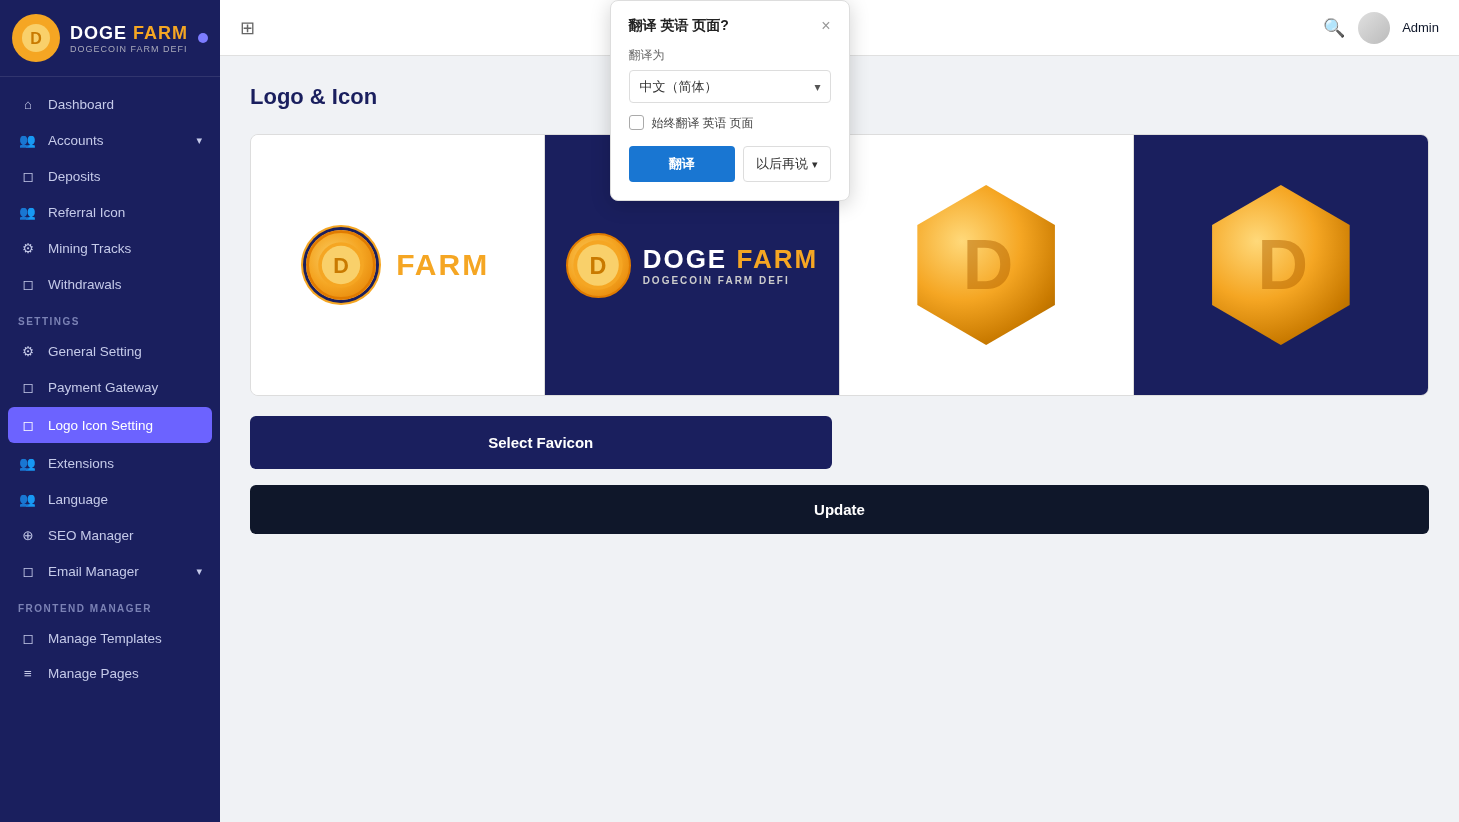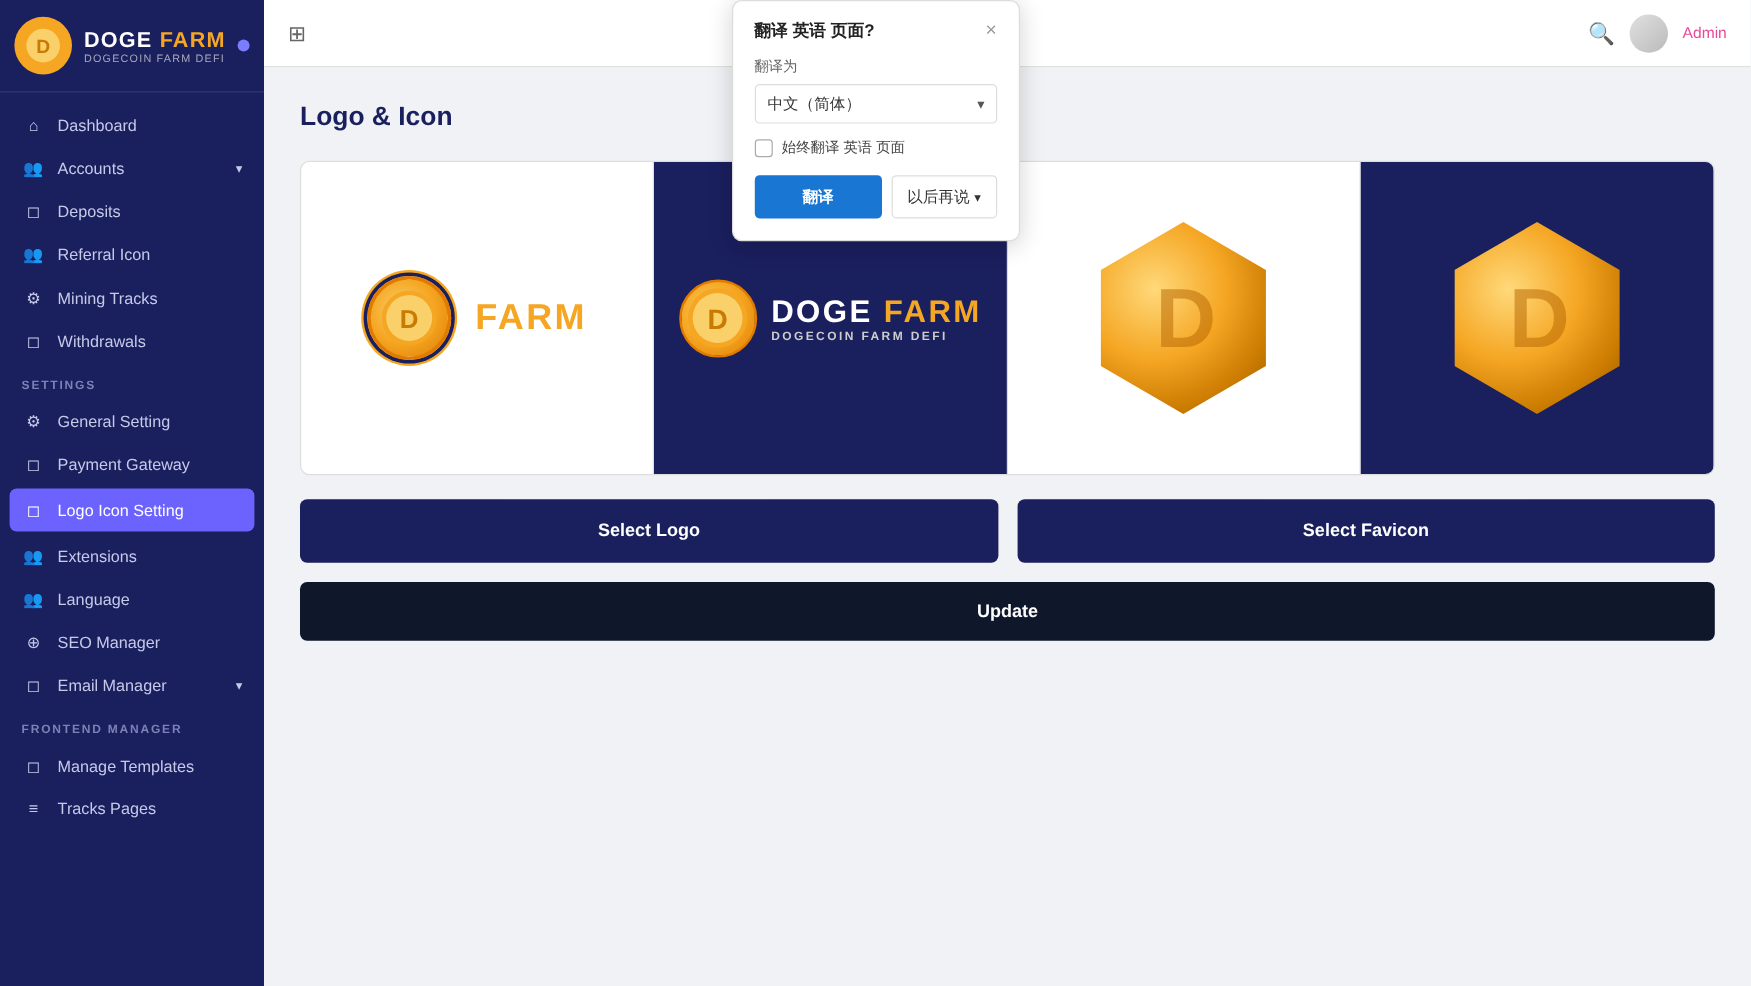--- a/index.html
+++ b/index.html
@@ -78,21 +78,21 @@
       justify-content: space-between;
     }
     .topbar-left { display: flex; align-items: center; gap: 12px; }
     .topbar-expand-icon { color: #666; cursor: pointer; font-size: 18px; }
     .topbar-right { display: flex; align-items: center; gap: 12px; }
     .topbar-search-icon { color: #666; font-size: 18px; cursor: pointer; }
     .topbar-avatar {
       width: 32px; height: 32px; border-radius: 50%;
       background: linear-gradient(135deg, #e0e0e0, #bbb);
     }
-    .topbar-username { font-size: 13px; color: #ec4899; }
+    .topbar-username { font-size: 13px; color: #0f172a; }
 
     #content {
       flex: 1;
       overflow-y: auto;
       padding: 28px 30px;
       position: relative;
     }
     .page-title {
       font-size: 22px; font-weight: 700; color: #1a1f5e; margin-bottom: 24px;
     }
@@ -238,23 +238,24 @@
     .translate-select-arrow {
       position: absolute;
       right: 10px; top: 50%;
       transform: translateY(-50%);
       color: #555;
       pointer-events: none;
       font-size: 12px;
     }
     .translate-checkbox-row {
       display: flex;
-      align-items: center;
+      align-items: flex-start;
       gap: 8px;
       margin-bottom: 14px;
+      font-family: Liberation Serif, serif;
     }
     .translate-checkbox {
       width: 15px; height: 15px;
       border: 1.5px solid #aaa;
       border-radius: 3px;
       background: #fff;
       flex-shrink: 0;
     }
     .translate-checkbox-label { font-size: 12px; color: #444; }
     .translate-actions { display: flex; gap: 8px; }
@@ -366,21 +367,21 @@
       <span class="item-arrow">▾</span>
     </div>
 
     <div class="sidebar-section-label">FRONTEND MANAGER</div>
     <div class="sidebar-item">
       <span class="item-icon">◻</span>
       <span>Manage Templates</span>
     </div>
     <div class="sidebar-item">
       <span class="item-icon">≡</span>
-      <span>Tracks Pages</span>
+      <span>Manage Pages</span>
     </div>
   </div>
 </div>
 
 <div id="main">
 
   <div id="topbar">
     <div class="topbar-left">
       <span class="topbar-expand-icon">⊞</span>
     </div>
@@ -432,21 +433,20 @@
         <div class="logo3-coin">D</div>
       </div>
 
       <div class="logo-card dark">
         <div class="logo4-coin">D</div>
       </div>
     </div>
 
     
     <div class="action-row">
-      <button class="btn-select">Select Logo</button>
       <button class="btn-select">Select Favicon</button>
     </div>
 
     
     <button class="btn-update">Update</button>
   </div>
 </div>
 
 <div class="translate-popup">
   <div class="translate-popup-header">

